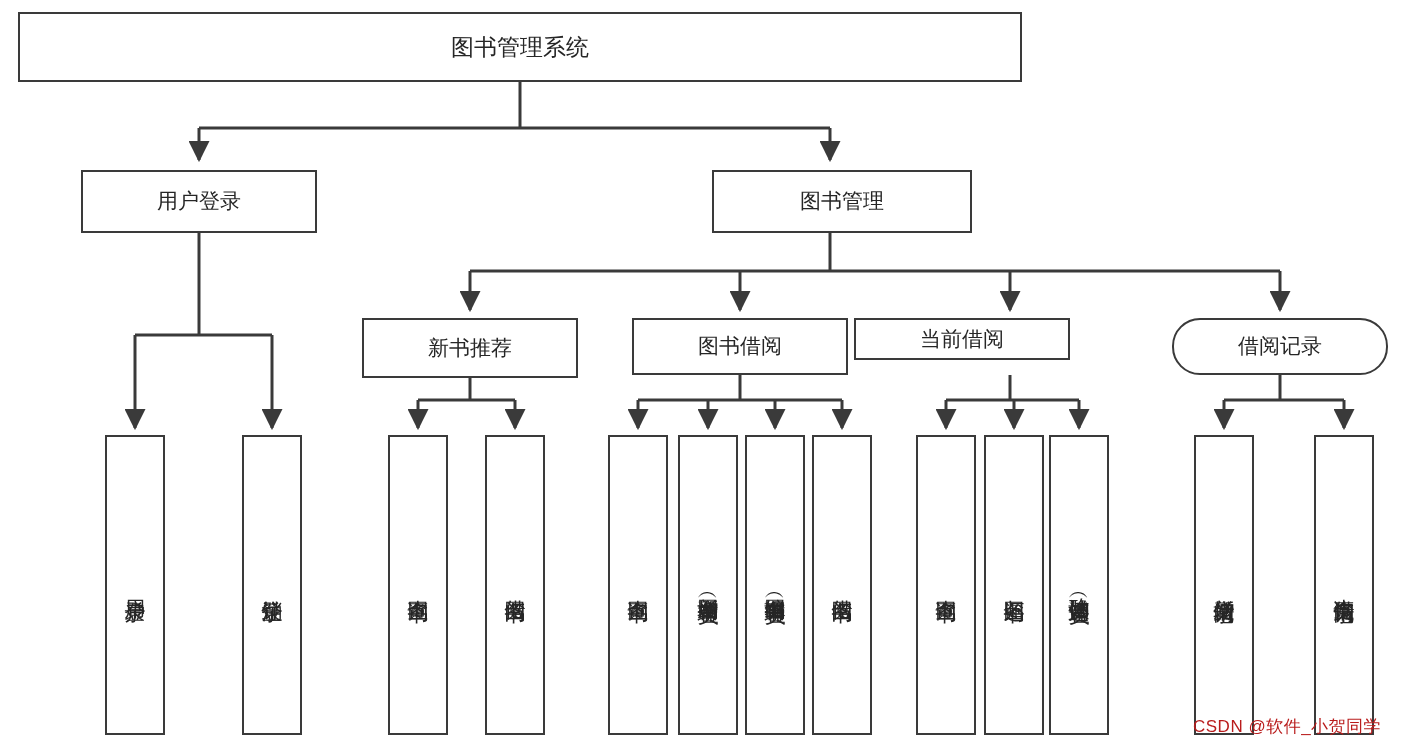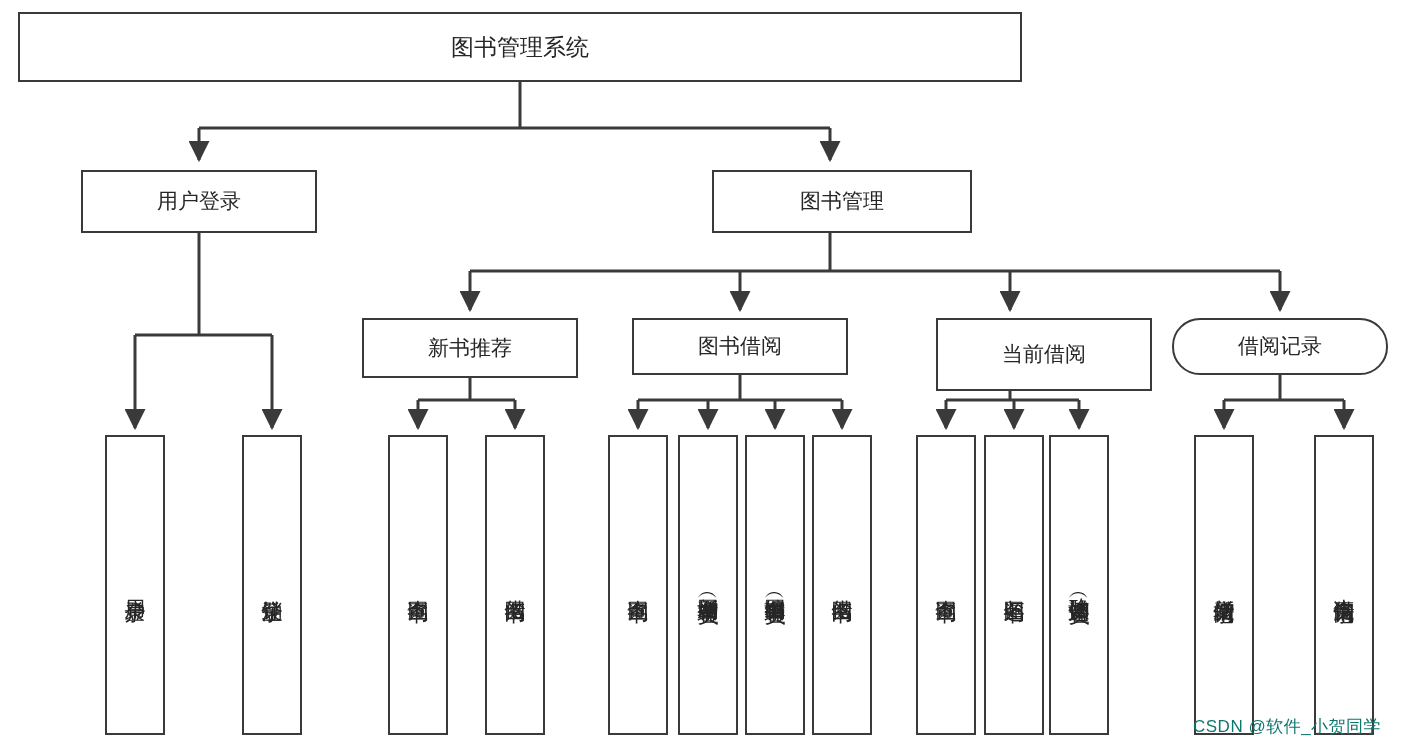--- a/index.html
+++ b/index.html
@@ -57,21 +57,21 @@
   }
   .node.leaf .vlabel {
     writing-mode: vertical-rl;
     text-orientation: upright;
     white-space: normal;
     line-height: 1.05;
   }
   .watermark {
     position: absolute;
     font-size: 17px;
-    color: #0f766e;
+    color: #b91c1c;
     white-space: nowrap;
     letter-spacing: 0.5px;
   }
 </style>
 </head>
 <body>
 
 <div id="canvas">
 
   <svg id="wires" viewBox="0 0 1405 747" xmlns="http://www.w3.org/2000/svg">
@@ -138,21 +138,21 @@
   </div>
 
   <div class="node lvl3" style="left:362px; top:318px; width:216px; height:60px;">
     <span>新书推荐</span>
   </div>
 
   <div class="node lvl3" style="left:632px; top:318px; width:216px; height:57px;">
     <span>图书借阅</span>
   </div>
 
-  <div class="node lvl3" style="left:936px; top:318px; width:216px; height:73px;">
+  <div class="node lvl3" style="left:854px; top:318px; width:216px; height:42px;">
     <span>当前借阅</span>
   </div>
 
   <div class="node lvl3" style="left:1172px; top:318px; width:216px; height:57px;border-radius:28px;">
     <span>借阅记录</span>
   </div>
 
   <div class="node leaf" style="left:105px; top:435px; width:60px; height:300px;">
     <span class="vlabel">用户登录</span>
   </div>

